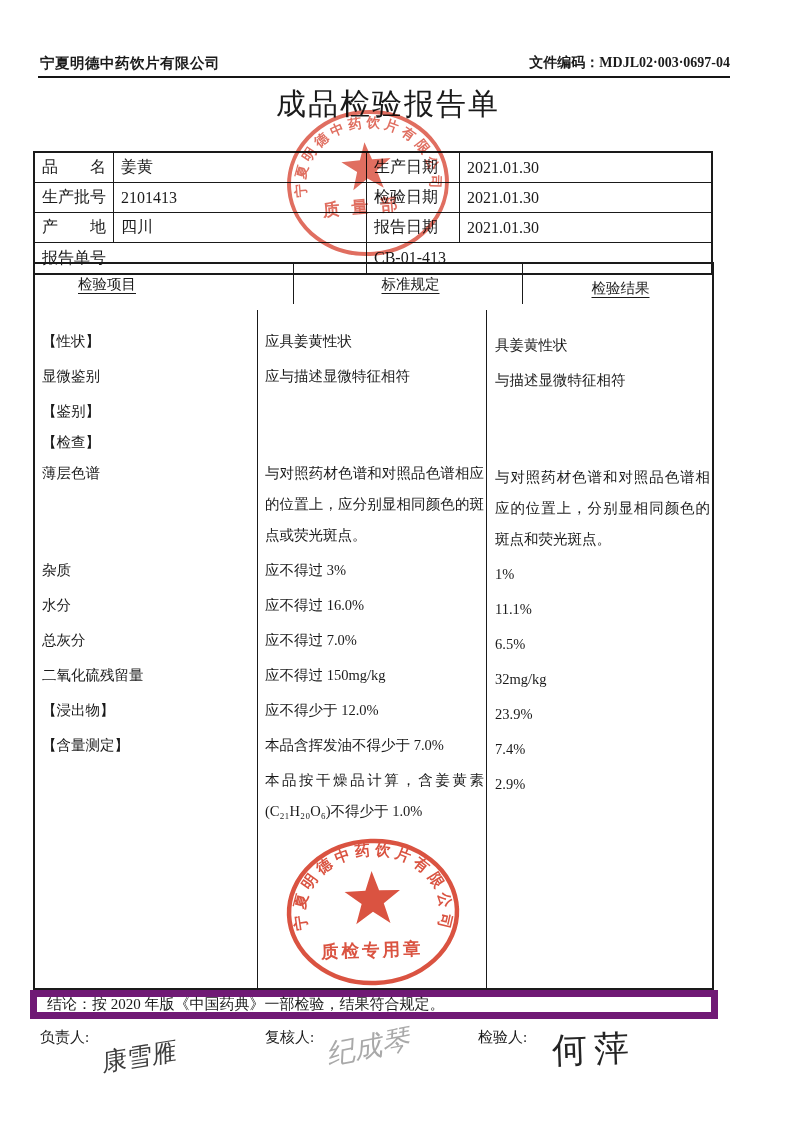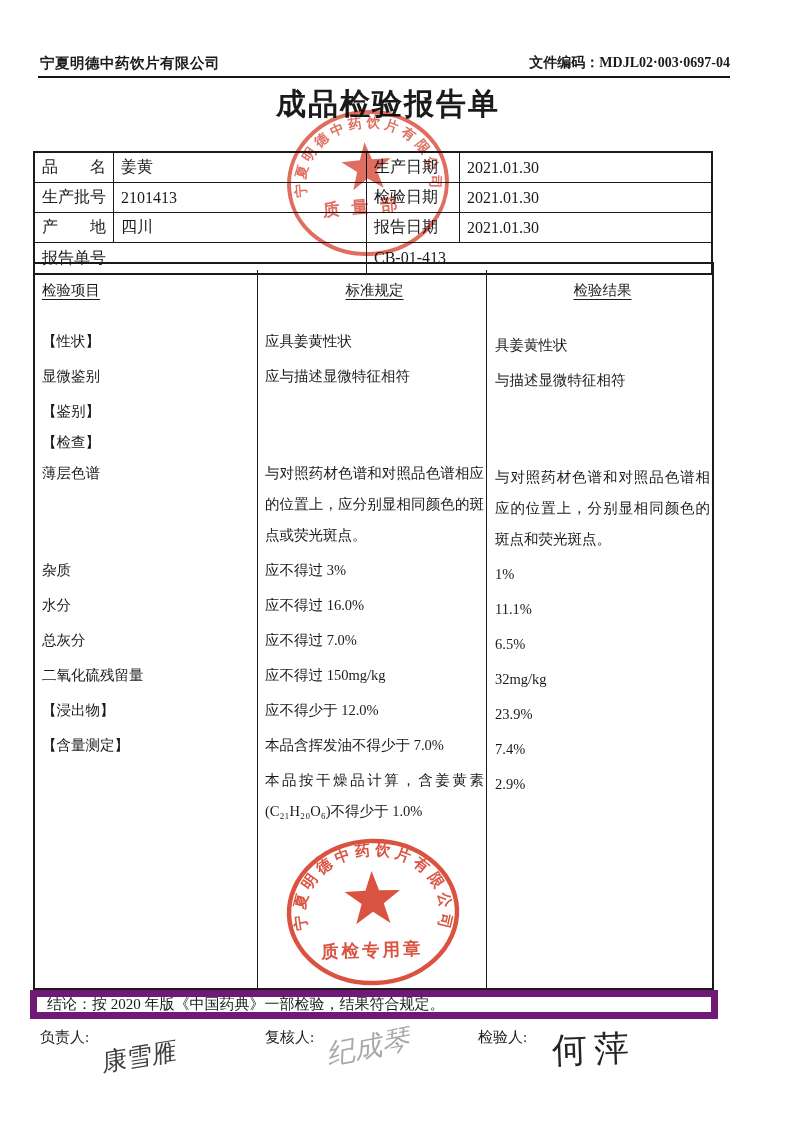--- a/index.html
+++ b/index.html
@@ -7,42 +7,42 @@
     position:relative;width:800px;height:1131px;margin:0 auto;
     background:#ffffff;overflow:hidden;
     font-family:"Liberation Serif","DejaVu Serif",serif;
     color:#1a1a1a;
   }
   
   .co-name{position:absolute;left:40px;top:54px;font-size:14.5px;font-weight:600;letter-spacing:.5px;}
   .doc-code{position:absolute;right:70px;top:54px;font-size:14px;font-weight:600;}
   .head-rule{position:absolute;left:38px;top:76px;width:692px;height:2px;background:#151515;}
   .doc-title{position:absolute;left:0;top:84px;width:776px;text-align:center;
-    font-size:30px;font-weight:bold;letter-spacing:2px;}
+    font-size:30px;font-weight:normal;letter-spacing:2px;}
   
   .info-table{position:absolute;left:33px;top:136px;width:680px;height:124px;
     border:2px solid #1a1a1a;box-sizing:border-box;display:grid;
     grid-template-columns:79px 253px 93px 1fr;grid-template-rows:30px 30px 30px 1fr;
     font-size:16px;margin-top:15px;}
   .info-table .cell{border-right:1.5px solid #1a1a1a;border-bottom:1.5px solid #1a1a1a;
     display:flex;align-items:center;padding:0 2px 0 7px;box-sizing:border-box;white-space:nowrap;overflow:hidden;}
   .info-table .last-col{border-right:none;}
   .info-table .last-row{border-bottom:none;}
   .info-table .span2a{grid-column:1/3;}
   .info-table .span2b{grid-column:3/5;}
   
   .main-table{position:absolute;left:33px;top:262px;width:681px;height:728px;
     border:2px solid #1a1a1a;box-sizing:border-box;display:flex;flex-direction:column;
     font-size:14.5px;line-height:31px;}
   .mt-row{display:flex;flex:0 0 auto;}
   .mt-filler{flex:1 1 auto;display:flex;}
   .c1{width:223px;flex:0 0 223px;border-right:1.5px solid #1a1a1a;box-sizing:border-box;padding-left:7px;}
   .c2{width:229px;flex:0 0 229px;border-right:1.5px solid #1a1a1a;box-sizing:border-box;padding:0 2px 0 7px;text-align:justify;}
   .c3{flex:1 1 auto;box-sizing:border-box;padding:4px 2px 0 8px;text-align:justify;}
-  .mt-header{display:flex;height:46px;flex:0 0 46px;align-items:flex-end;line-height:40px;}
+  .mt-header{display:flex;height:46px;flex:0 0 46px;align-items:flex-start;line-height:40px;margin-left:36px;}
   .mt-header .hd{text-decoration:underline;text-underline-offset:4px;}
   .mt-header .c2,.mt-header .c3{text-align:center;}
   .mt-spacer{height:16px;flex:0 0 16px;}
   
   .conclusion{position:absolute;left:30px;top:990px;width:688px;height:29px;
     border:7px solid #701a75;box-sizing:border-box;display:flex;align-items:center;
     padding-left:10px;font-size:15px;}
   
   .sig-label{position:absolute;top:1028px;font-size:15px;}
   .sig{position:absolute;font-family:"DejaVu Serif",serif;white-space:nowrap;}

